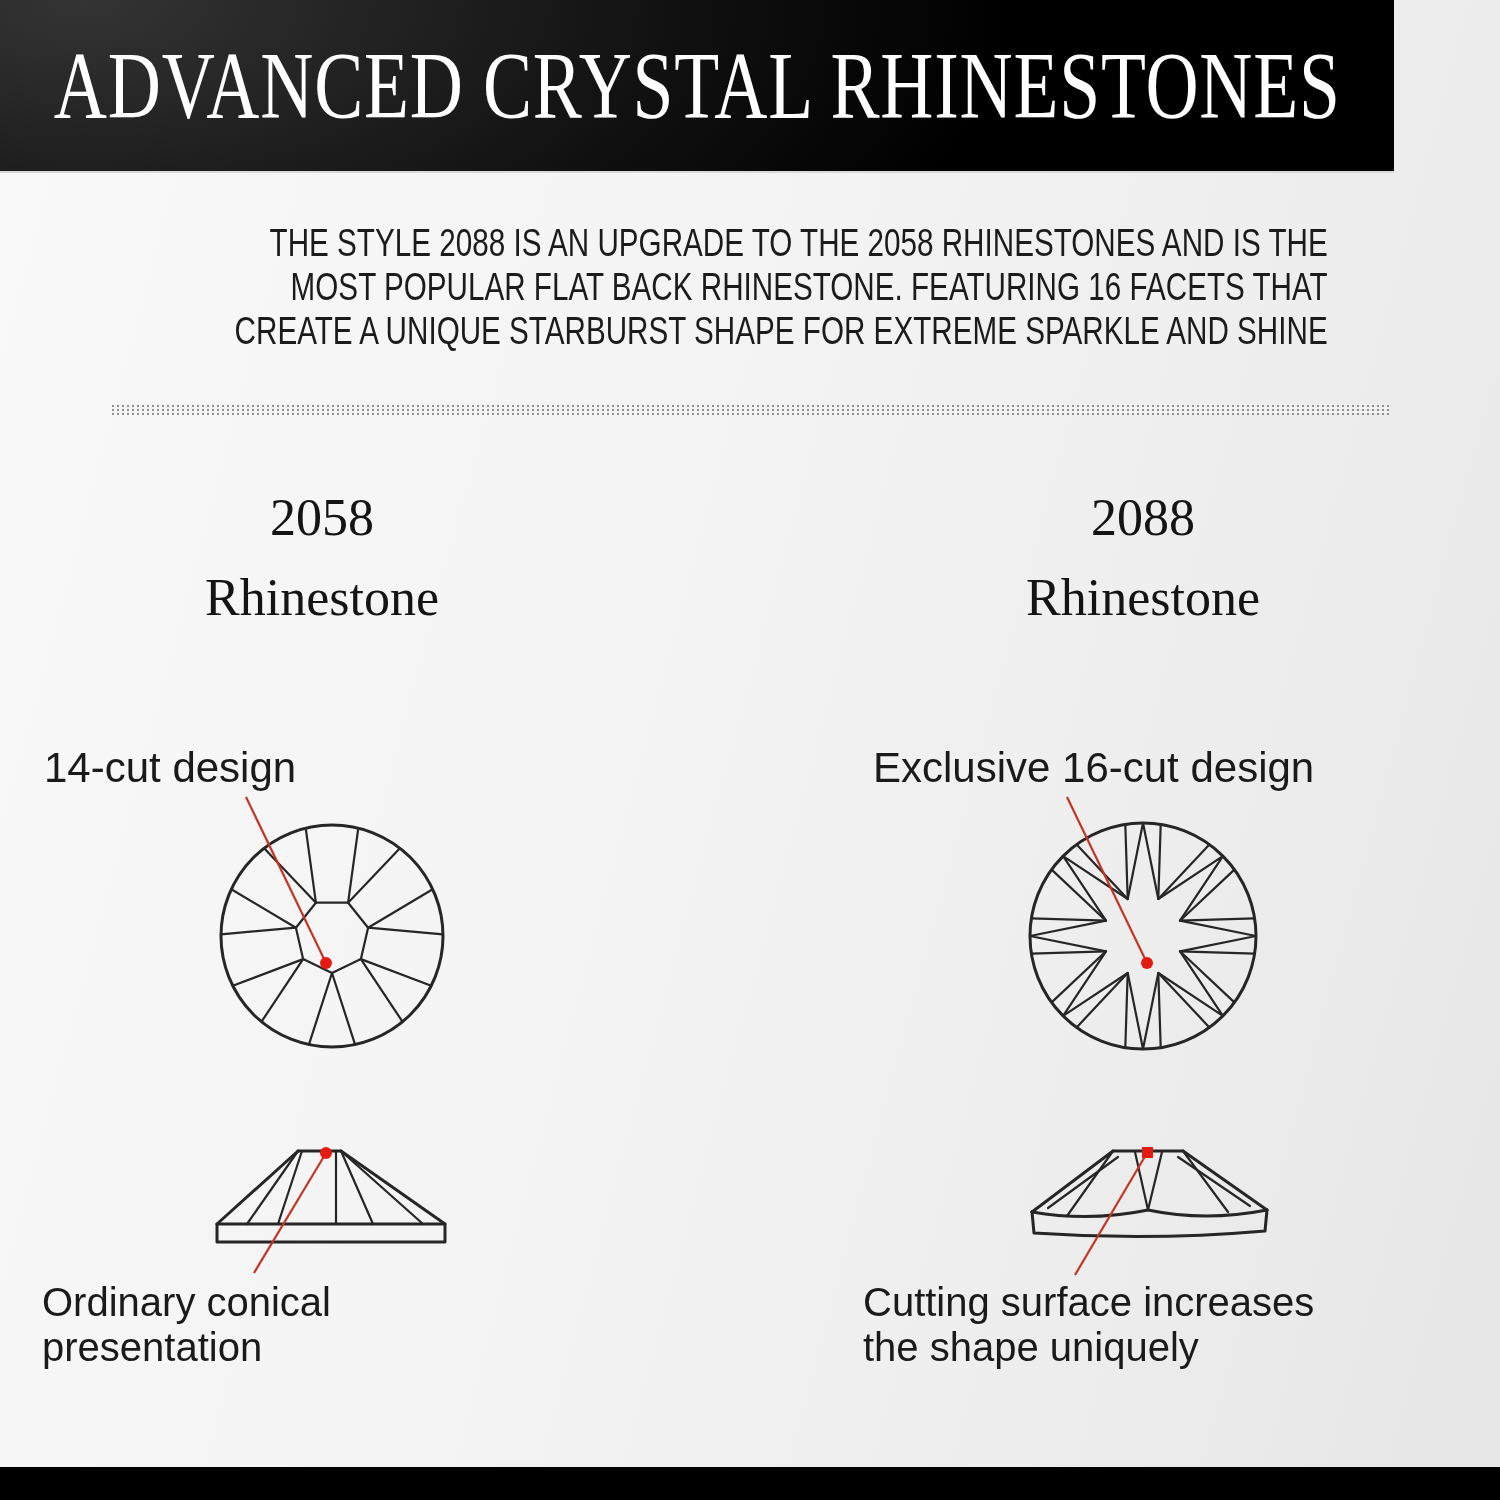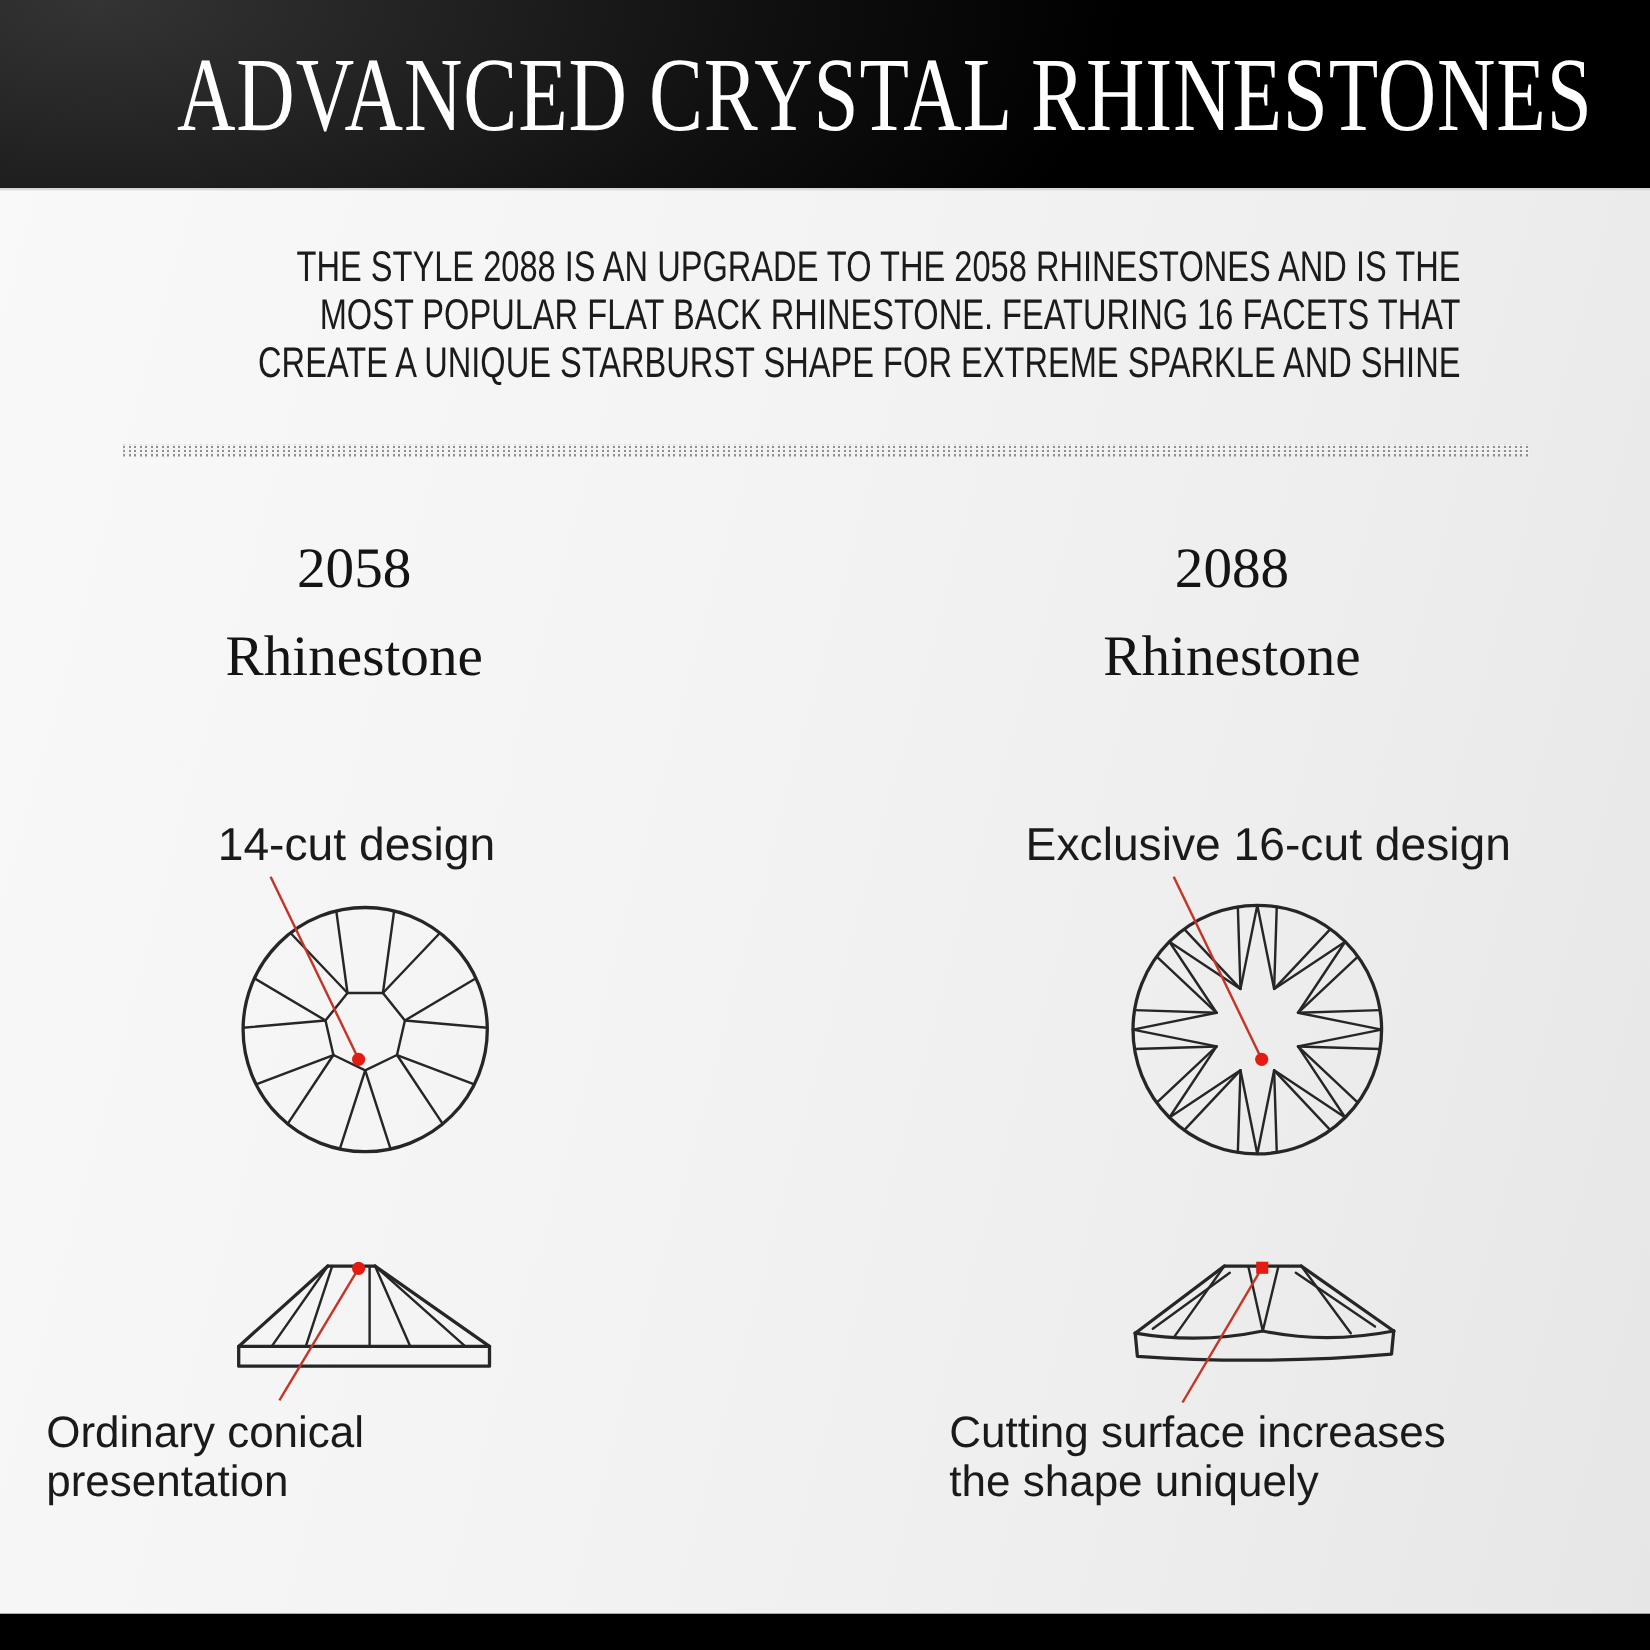--- a/index.html
+++ b/index.html
@@ -3,23 +3,23 @@
 <meta charset="utf-8">
 <style>
   html,body{margin:0;padding:0;background:#ffffff;}
   #canvas{
     position:relative;width:1500px;height:1500px;overflow:hidden;
     background:linear-gradient(105deg,#f9f9f9 0%,#f3f3f3 45%,#eeeeee 70%,#e6e6e6 100%);
     font-family:"Liberation Sans",sans-serif;color:#1c1c1c;
   }
   
   .banner{
-    position:absolute;left:0;top:0;width:1500px;height:171px;
+    position:absolute;left:0;top:0;width:1394px;height:171px;
     background:radial-gradient(1100px 520px at 6% 0%,#343434 0%,#101010 55%,#000 85%);
-    display:flex;align-items:center;justify-content:flex-start;
+    display:flex;align-items:center;justify-content:center;
     border-bottom:2px solid #d8d8d8;
   }
   .banner-title{
     color:#ffffff;font-family:"Liberation Serif",serif;font-weight:400;
     font-size:92px;letter-spacing:1px;white-space:nowrap;
     transform:scaleX(0.80) scaleY(1.04);transform-origin:center;
   }
   
   .intro{
     position:absolute;left:0;top:221px;width:1500px;text-align:right;
@@ -35,24 +35,24 @@
     content:"";position:absolute;left:0;top:0;right:0;bottom:0;
     background:repeating-linear-gradient(0deg,rgba(0,0,0,0) 0 2px,#f2f2f2 2px 4px);
   }
   
   .col-heading{
     position:absolute;top:478px;width:560px;text-align:center;
     font-family:"Liberation Serif",serif;font-size:52px;line-height:80px;
     color:#141414;font-weight:400;
   }
   .col-heading.left{left:42px;}
-  .col-heading.right{left:840px;}
+  .col-heading.right{left:863px;}
   
   .cut-label{
-    position:absolute;top:744px;width:560px;text-align:center;
+    position:absolute;top:744px;width:560px;text-align:left;
     font-size:42px;color:#1a1a1a;white-space:nowrap;
   }
   .cut-label.left{left:44px;}
   .cut-label.right{left:873px;}
   
   .caption{
     position:absolute;top:1280px;width:560px;text-align:left;
     font-size:40px;line-height:45px;color:#1a1a1a;
   }
   .caption.left{left:42px;}

